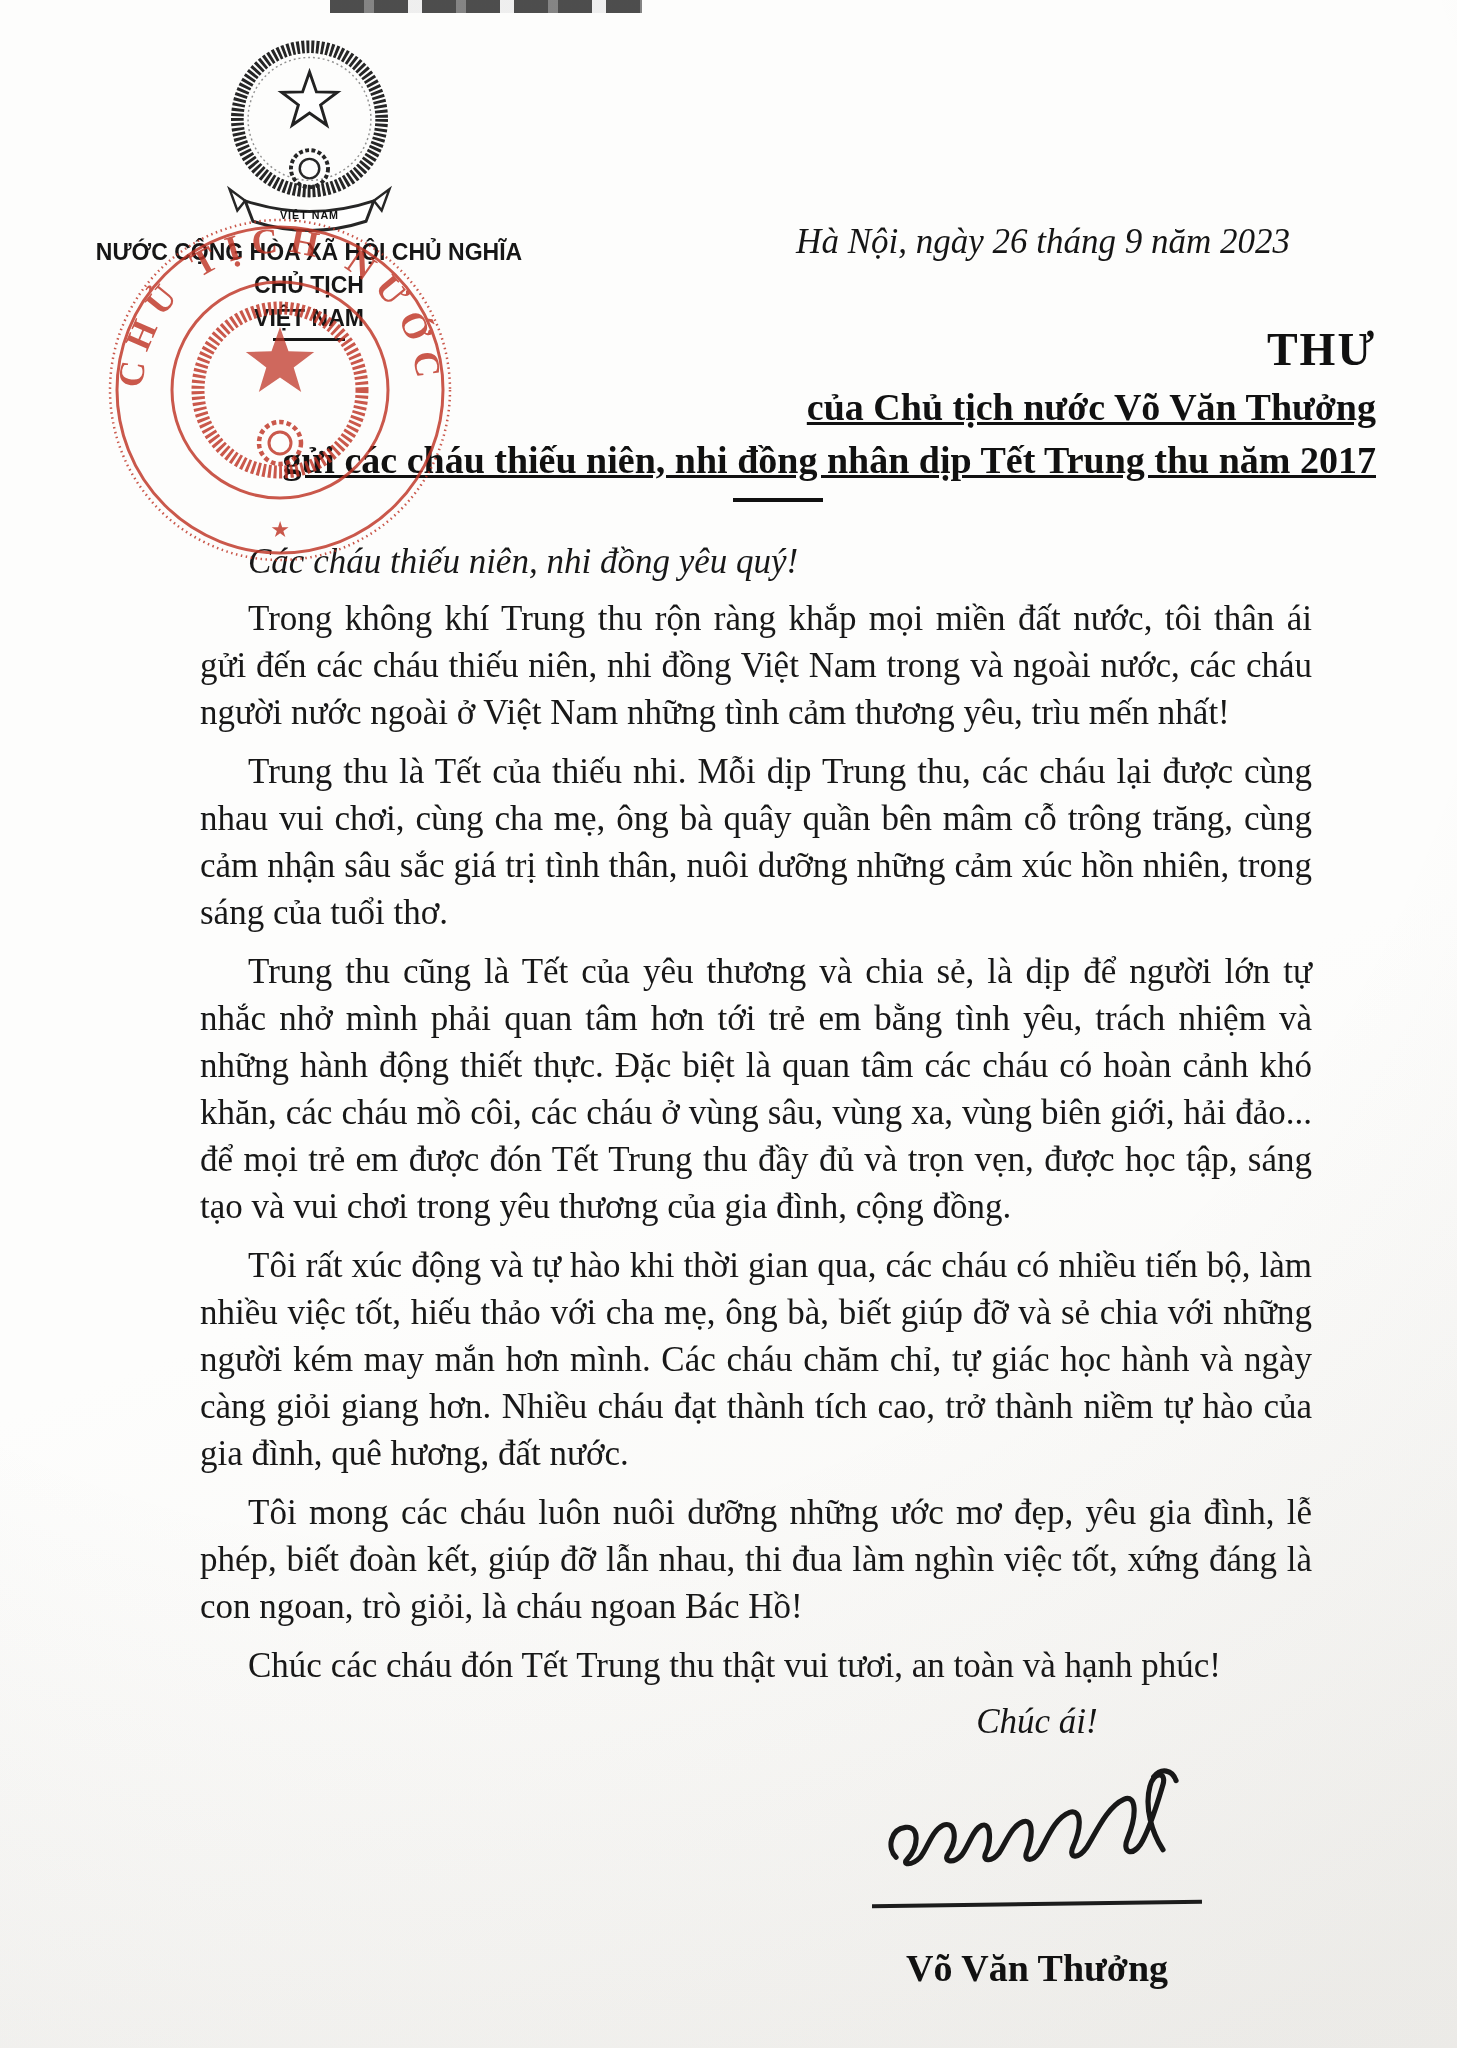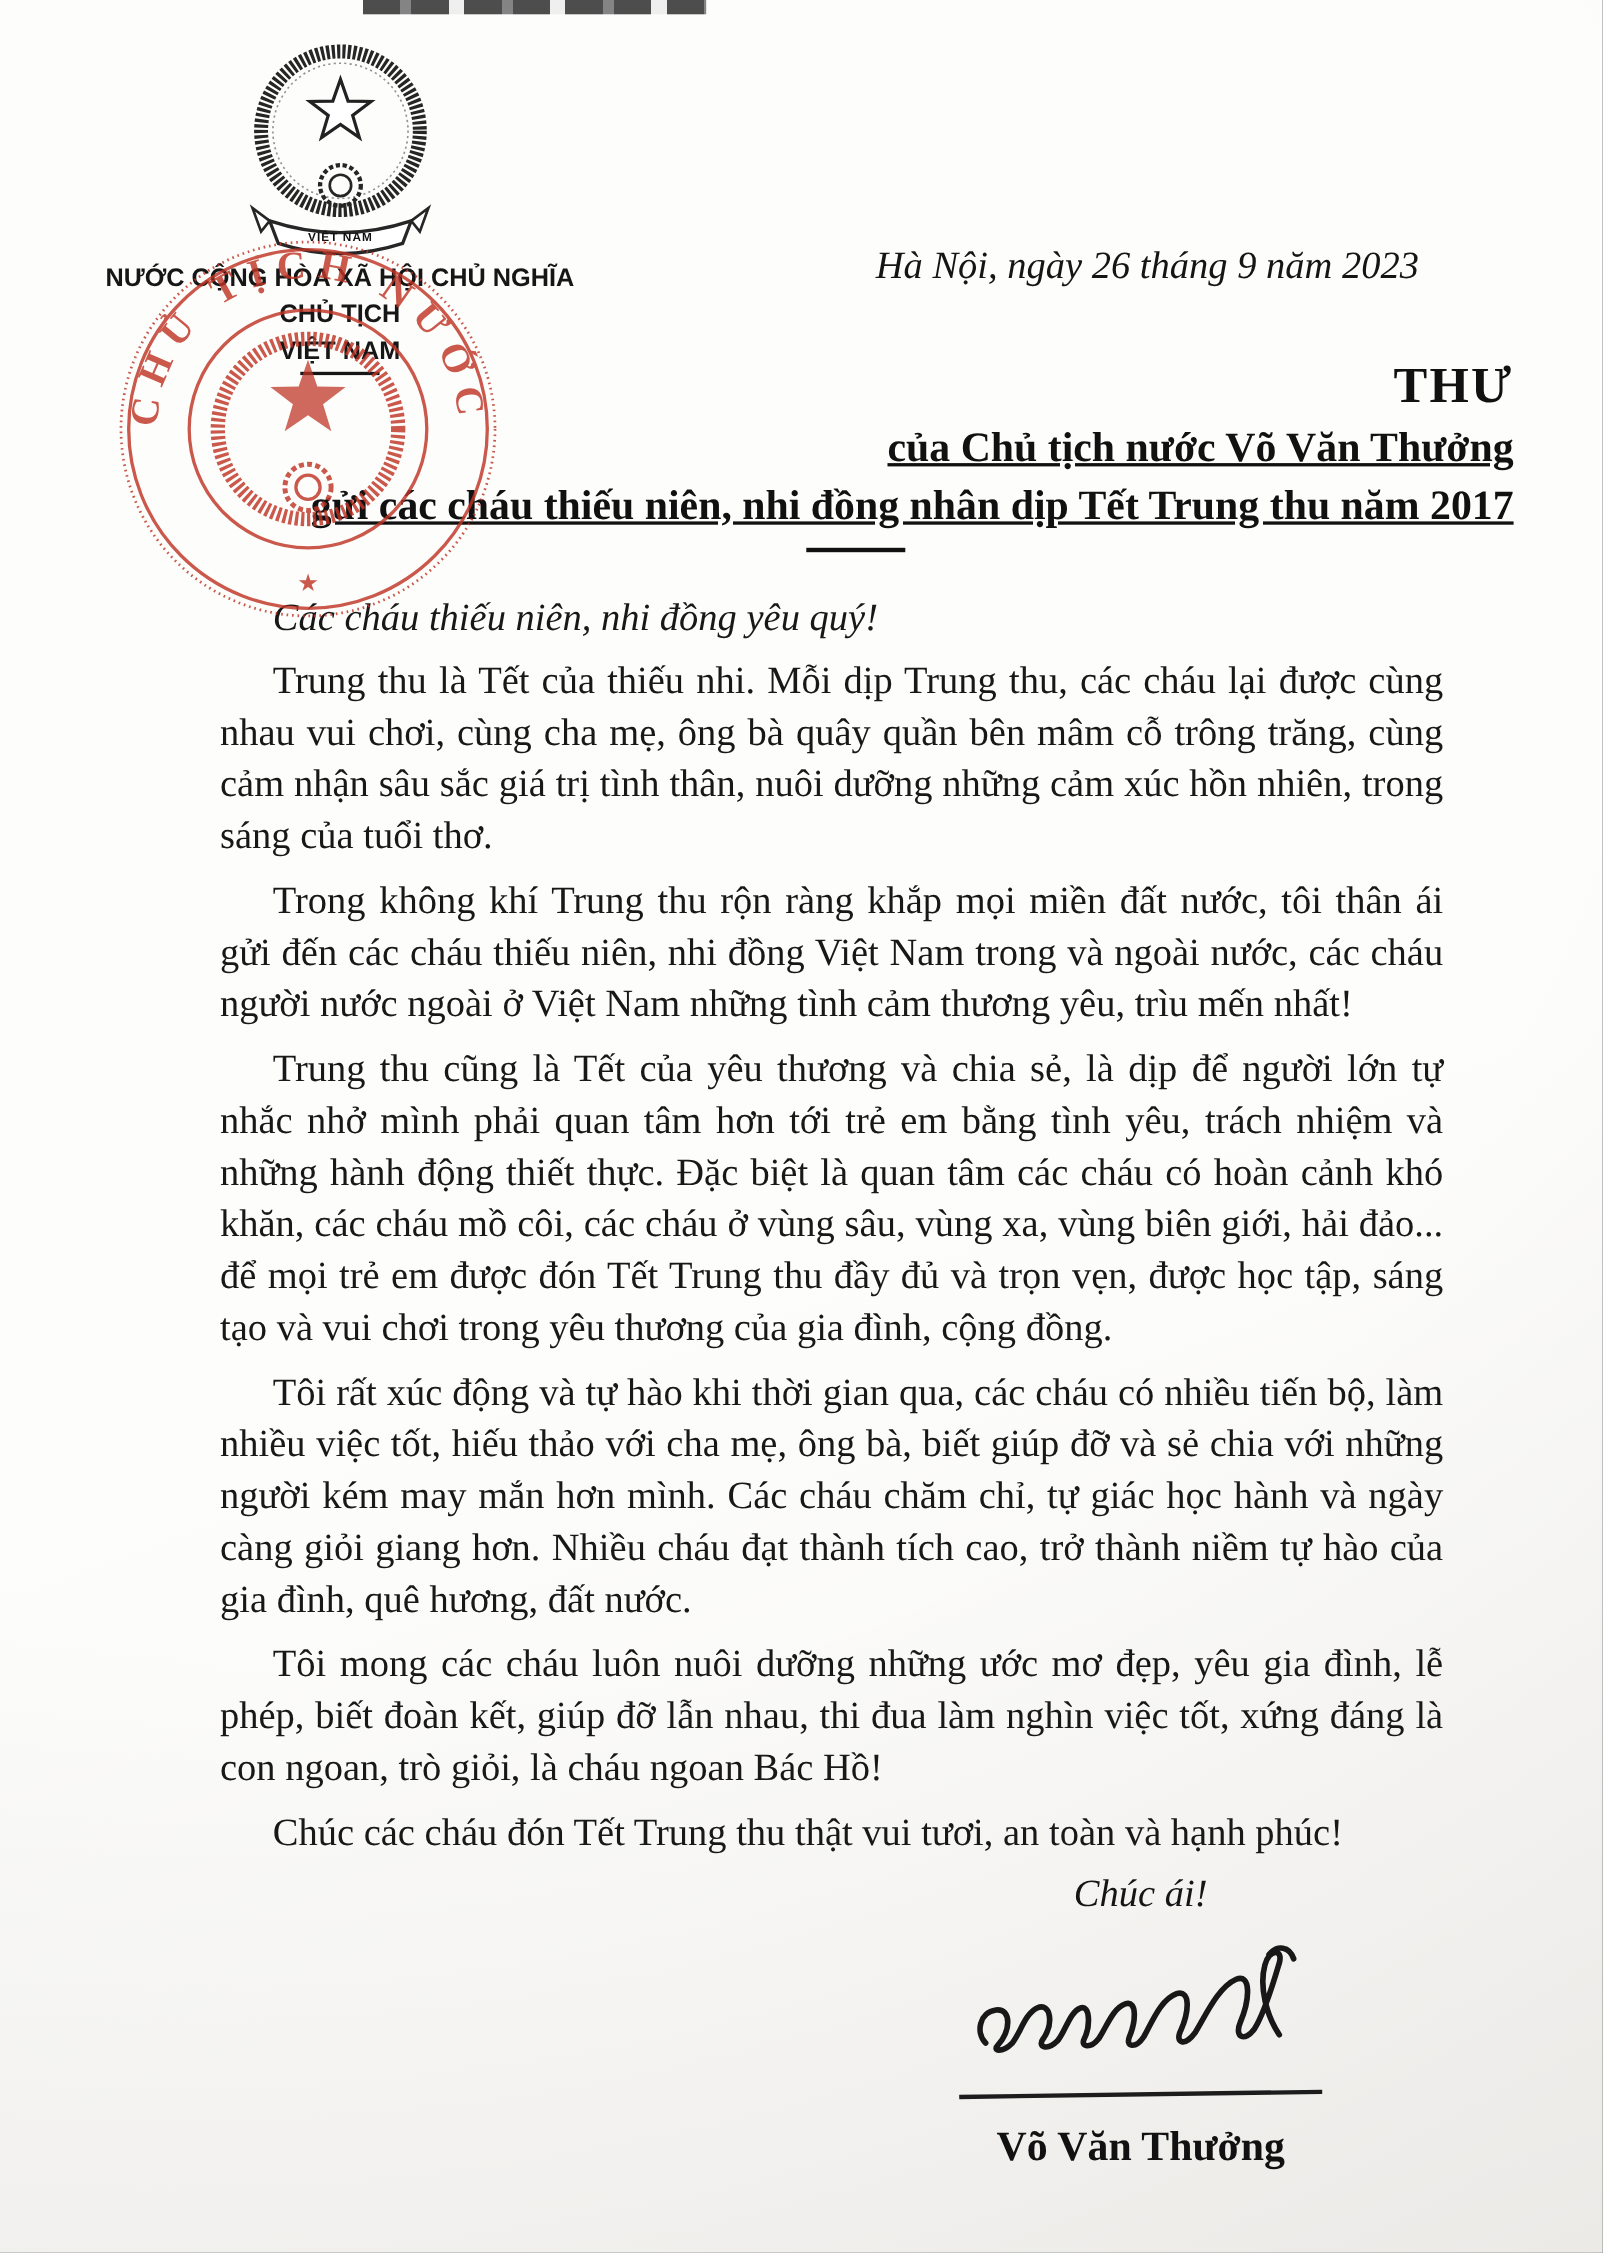--- a/index.html
+++ b/index.html
@@ -48,21 +48,21 @@
     z-index:2;
     margin-left:20px;
   }
   .salutation{font-style:italic;text-indent:48px;margin:0 0 10px 0;}
   .body-col p.para{margin:0 0 12px 0;text-indent:48px;}
   
   .closing{position:absolute;left:812px;top:1702px;width:450px;text-align:center;z-index:2;}
   .valediction{font-style:italic;font-size:35px;color:#151515;}
   .signature{display:block;margin:20px auto 0;width:330px;height:140px;}
   .sig-rule{width:330px;height:4px;background:#1c1c1c;margin:0 auto;transform:rotate(-0.8deg);}
-  .signer{font-size:38px;font-weight:bold;margin-top:24px;color:#111;}
+  .signer{font-size:38px;font-weight:bold;margin-top:40px;color:#111;}
 </style>
 </head>
 <body>
 
 <div class="page">
 
   <div class="scan-artifact"></div>
 
   <svg class="emblem" viewBox="0 0 200 215" aria-hidden="true">
     <g fill="none" stroke="#262626">
@@ -106,22 +106,22 @@
 
   <div class="heading">
     <div class="doc-type">THƯ</div>
     <div class="head-line">của Chủ tịch nước Võ Văn Thưởng</div>
     <div class="head-line">gửi các cháu thiếu niên, nhi đồng nhân dịp Tết Trung thu năm 2017</div>
     <div class="heading-rule"></div>
   </div>
 
   <div class="body-col">
     <p class="salutation">Các cháu thiếu niên, nhi đồng yêu quý!</p>
+    <p class="para">Trong không khí Trung thu rộn ràng khắp mọi miền đất nước, tôi thân ái gửi đến các cháu thiếu niên, nhi đồng Việt Nam trong và ngoài nước, các cháu người nước ngoài ở Việt Nam những tình cảm thương yêu, trìu mến nhất!</p>
     <p class="para">Trung thu là Tết của thiếu nhi. Mỗi dịp Trung thu, các cháu lại được cùng nhau vui chơi, cùng cha mẹ, ông bà quây quần bên mâm cỗ trông trăng, cùng cảm nhận sâu sắc giá trị tình thân, nuôi dưỡng những cảm xúc hồn nhiên, trong sáng của tuổi thơ.</p>
-    <p class="para">Trong không khí Trung thu rộn ràng khắp mọi miền đất nước, tôi thân ái gửi đến các cháu thiếu niên, nhi đồng Việt Nam trong và ngoài nước, các cháu người nước ngoài ở Việt Nam những tình cảm thương yêu, trìu mến nhất!</p>
     <p class="para">Trung thu cũng là Tết của yêu thương và chia sẻ, là dịp để người lớn tự nhắc nhở mình phải quan tâm hơn tới trẻ em bằng tình yêu, trách nhiệm và những hành động thiết thực. Đặc biệt là quan tâm các cháu có hoàn cảnh khó khăn, các cháu mồ côi, các cháu ở vùng sâu, vùng xa, vùng biên giới, hải đảo... để mọi trẻ em được đón Tết Trung thu đầy đủ và trọn vẹn, được học tập, sáng tạo và vui chơi trong yêu thương của gia đình, cộng đồng.</p>
     <p class="para">Tôi rất xúc động và tự hào khi thời gian qua, các cháu có nhiều tiến bộ, làm nhiều việc tốt, hiếu thảo với cha mẹ, ông bà, biết giúp đỡ và sẻ chia với những người kém may mắn hơn mình. Các cháu chăm chỉ, tự giác học hành và ngày càng giỏi giang hơn. Nhiều cháu đạt thành tích cao, trở thành niềm tự hào của gia đình, quê hương, đất nước.</p>
     <p class="para">Tôi mong các cháu luôn nuôi dưỡng những ước mơ đẹp, yêu gia đình, lễ phép, biết đoàn kết, giúp đỡ lẫn nhau, thi đua làm nghìn việc tốt, xứng đáng là con ngoan, trò giỏi, là cháu ngoan Bác Hồ!</p>
     <p class="para">Chúc các cháu đón Tết Trung thu thật vui tươi, an toàn và hạnh phúc!</p>
   </div>
 
   <div class="closing">
     <div class="valediction">Chúc ái!</div>
     <svg class="signature" viewBox="0 0 330 150" aria-hidden="true">
       <g fill="none" stroke="#181818" stroke-width="5.5" stroke-linecap="round" stroke-linejoin="round">

